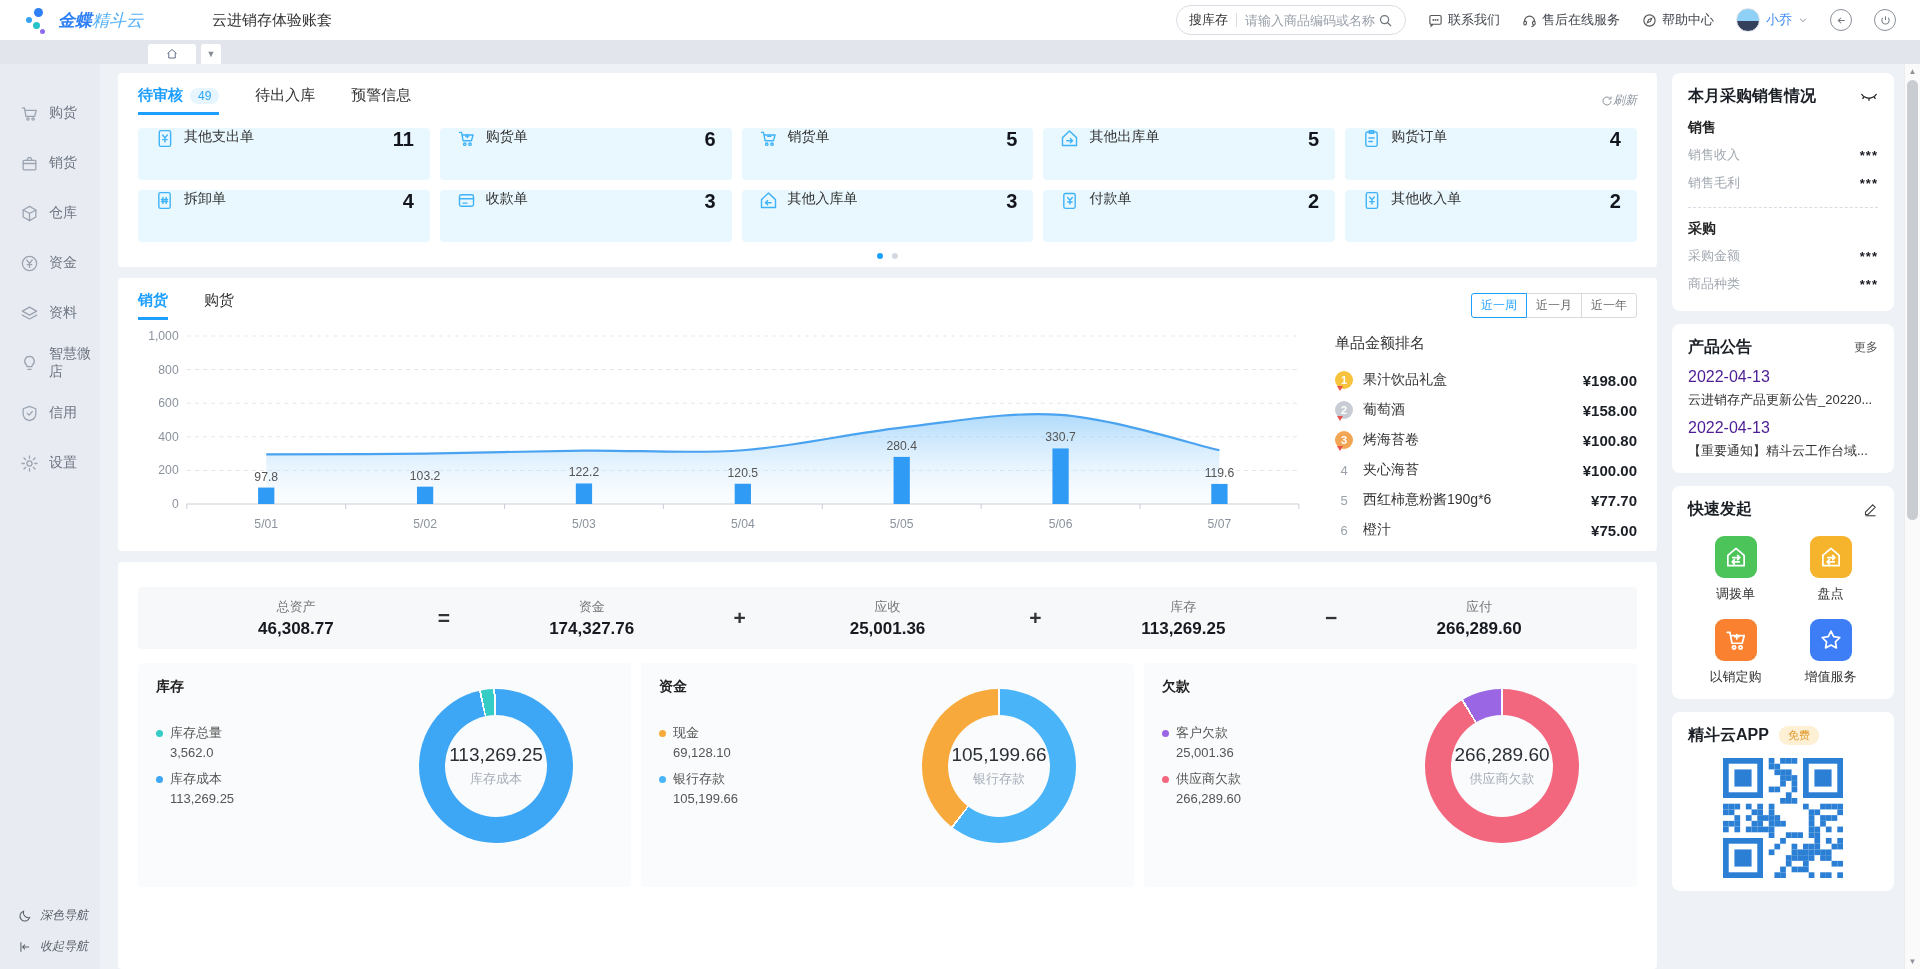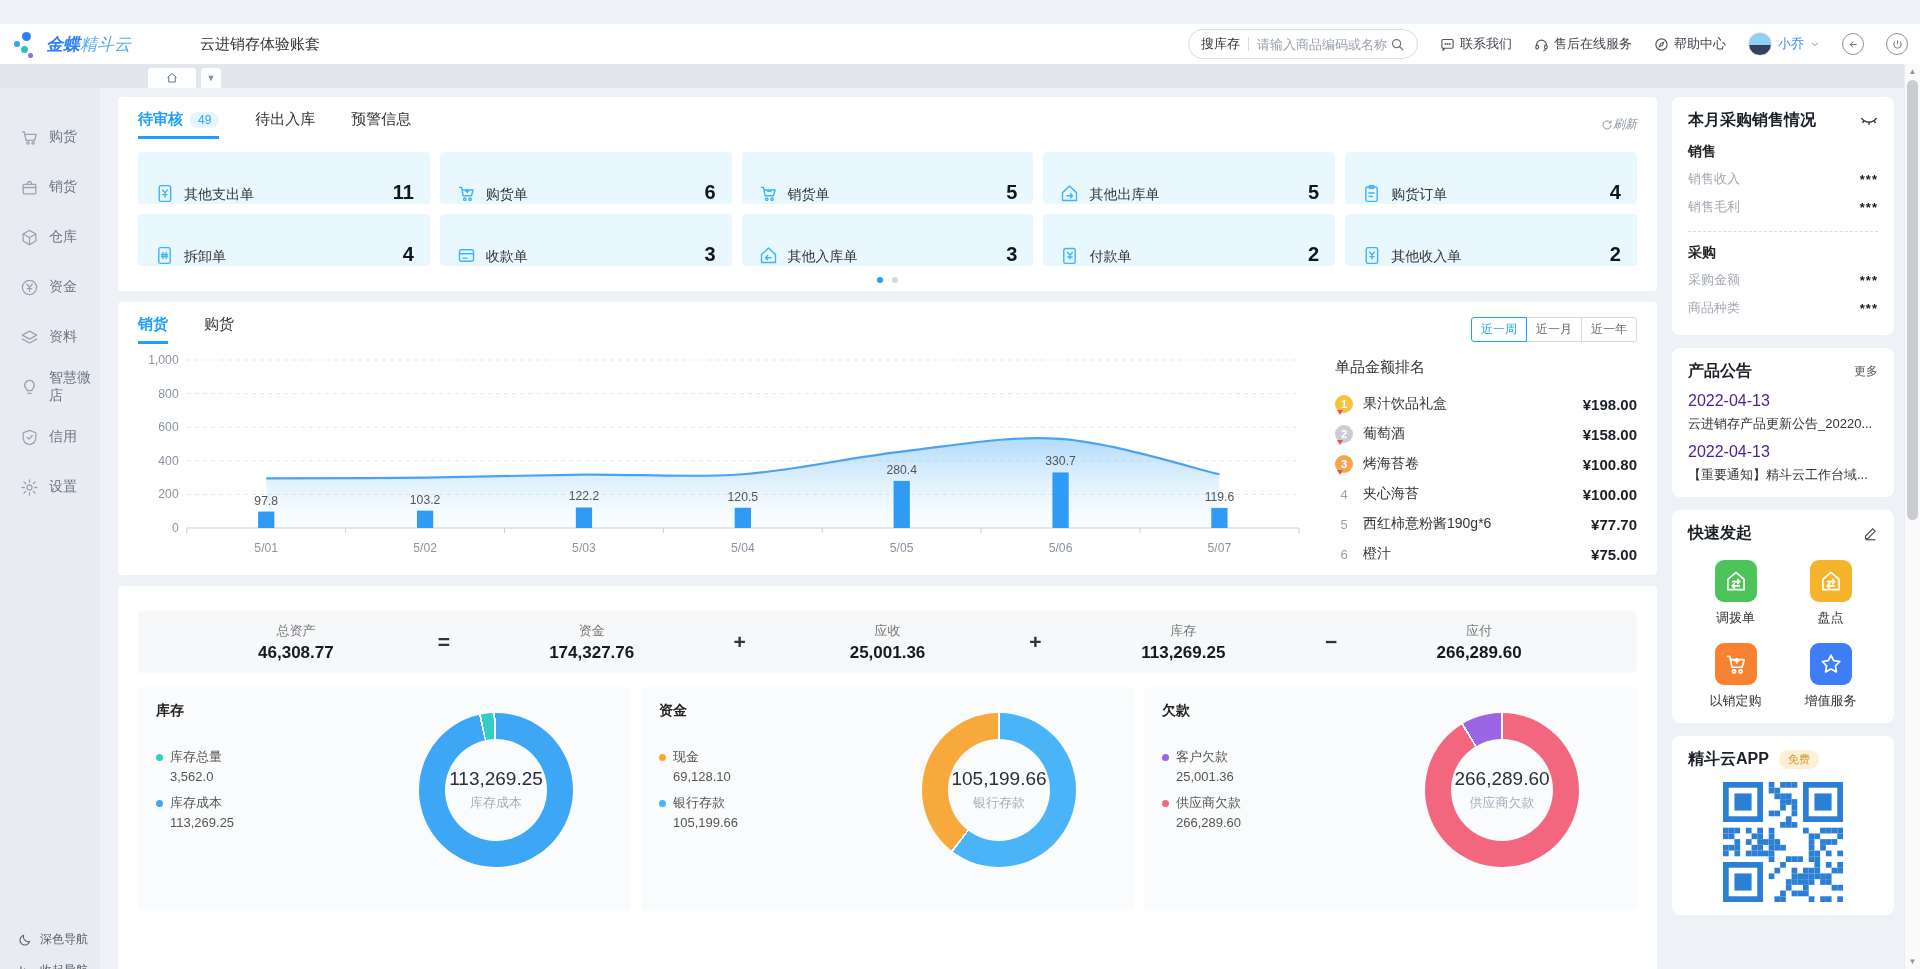--- a/index.html
+++ b/index.html
@@ -1,20 +1,20 @@
 <!DOCTYPE html>
 <html><head>
 <meta charset="utf-8">
 <style>
   *{box-sizing:border-box;margin:0;padding:0;}
   html,body{width:1920px;height:969px;overflow:hidden;}
   body{font-family:"Liberation Sans","DejaVu Sans",sans-serif;background:#eef1f5;color:#333;}
   svg{display:block;}
   
-  .hdr{height:40px;background:#fff;display:flex;align-items:center;padding:0 12px;position:relative;z-index:5;margin-top:24px;}
+  .hdr{height:40px;background:#fff;display:flex;align-items:center;padding:0 24px;position:relative;z-index:5;}
   .logo{display:flex;align-items:center;gap:8px;width:150px;cursor:pointer;}
   .logo-dots{position:relative;width:26px;height:26px;}
   .logo-dots i{position:absolute;border-radius:50%;}
   .logo-dots i:nth-child(1){width:9px;height:9px;background:#2f80f6;left:10px;top:1px;}
   .logo-dots i:nth-child(2){width:6px;height:6px;background:#35a2f0;left:2px;top:10px;}
   .logo-dots i:nth-child(3){width:7px;height:7px;background:#27c3c9;left:9px;top:15px;}
   .logo-dots i:nth-child(4){width:5px;height:5px;background:#8e6cf0;left:16px;top:22px;}
   .brand-b{font-size:17px;font-weight:bold;font-style:italic;color:#2f80f6;}
   .brand-l{font-size:17px;color:#53aef8;font-style:italic;}
   .acct{font-size:15px;color:#333;margin-left:38px;}
@@ -32,34 +32,34 @@
   
   .strip{height:24px;background:#e2e6ec;display:flex;align-items:flex-end;padding-left:148px;gap:5px;}
   .strip-tab{width:48px;height:20px;background:#fff;border-radius:3px 3px 0 0;display:flex;align-items:center;justify-content:center;margin-bottom:0;cursor:pointer;}
   .strip-dd{width:20px;height:20px;background:#fff;border-radius:3px 3px 0 0;display:flex;align-items:center;justify-content:center;color:#878d96;font-size:9px;cursor:pointer;}
   
   .app{display:flex;height:905px;}
   .side{width:100px;background:#e8ecf2;padding-top:24px;position:relative;flex-shrink:0;}
   .side-item{display:flex;align-items:center;gap:10px;height:50px;padding-left:20px;font-size:14px;color:#6f7683;cursor:pointer;}
   .side-item svg{flex-shrink:0;}
   .side-foot{position:absolute;bottom:14px;left:0;right:0;display:flex;flex-direction:column;gap:14px;padding-left:18px;}
-  .side-foot .f{display:flex;align-items:center;gap:8px;font-size:12px;color:#595f69;cursor:pointer;}
+  .side-foot .f{display:flex;align-items:center;gap:8px;font-size:12px;color:#595f69;cursor:pointer;font-style:italic;}
   .content{flex:1;display:flex;gap:15px;padding:9px 26px 0 18px;overflow:hidden;min-width:0;}
   .main{flex:1;display:flex;flex-direction:column;gap:11px;min-width:0;}
   .card{background:#fff;border-radius:4px;}
   
   .todo-card{padding:13px 20px 8px;}
   .trow{display:flex;align-items:center;}
   .tabs{display:flex;align-items:center;gap:36px;}
   .tab{font-size:15px;color:#333;padding-bottom:7px;border-bottom:3px solid transparent;cursor:pointer;display:flex;align-items:center;gap:7px;}
   .tab.on{color:#1e9fff;font-weight:bold;border-bottom-color:#1e9fff;}
   .badge{background:#e6f5fe;color:#2aa7f5;font-size:12px;font-weight:normal;border-radius:9px;padding:1px 8px;}
   .refresh{margin-left:auto;font-size:12px;color:#8b939e;cursor:pointer;display:flex;align-items:center;gap:0;font-style:italic;}
   .todo-grid{display:grid;grid-template-columns:repeat(5,1fr);gap:10px;margin-top:13px;}
-  .todo-cell{background:#e9f7fe;border-radius:4px;height:52px;display:flex;align-items:flex-end;padding:0 16px;gap:9px;cursor:pointer;}
+  .todo-cell{background:#e9f7fe;border-radius:4px;height:52px;display:flex;align-items:flex-start;padding:0 16px;gap:9px;cursor:pointer;}
   .todo-cell .lbl{font-size:14px;color:#333;}
   .todo-cell .cnt{margin-left:auto;font-size:20px;font-weight:bold;color:#13171d;}
   .dots{display:flex;gap:9px;justify-content:center;margin-top:11px;}
   .dot{width:6px;height:6px;border-radius:50%;background:#d4d9e0;cursor:pointer;}
   .dot.on{background:#1e9fff;}
   
   .trend-card{padding:13px 20px 6px;}
   .periods{margin-left:auto;display:flex;}
   .pbtn{font-size:12px;color:#666;border:1px solid #d9d9d9;background:#fff;padding:3px 9px;cursor:pointer;margin-left:-1px;}
   .pbtn:first-child{border-radius:3px 0 0 3px;margin-left:0;}

